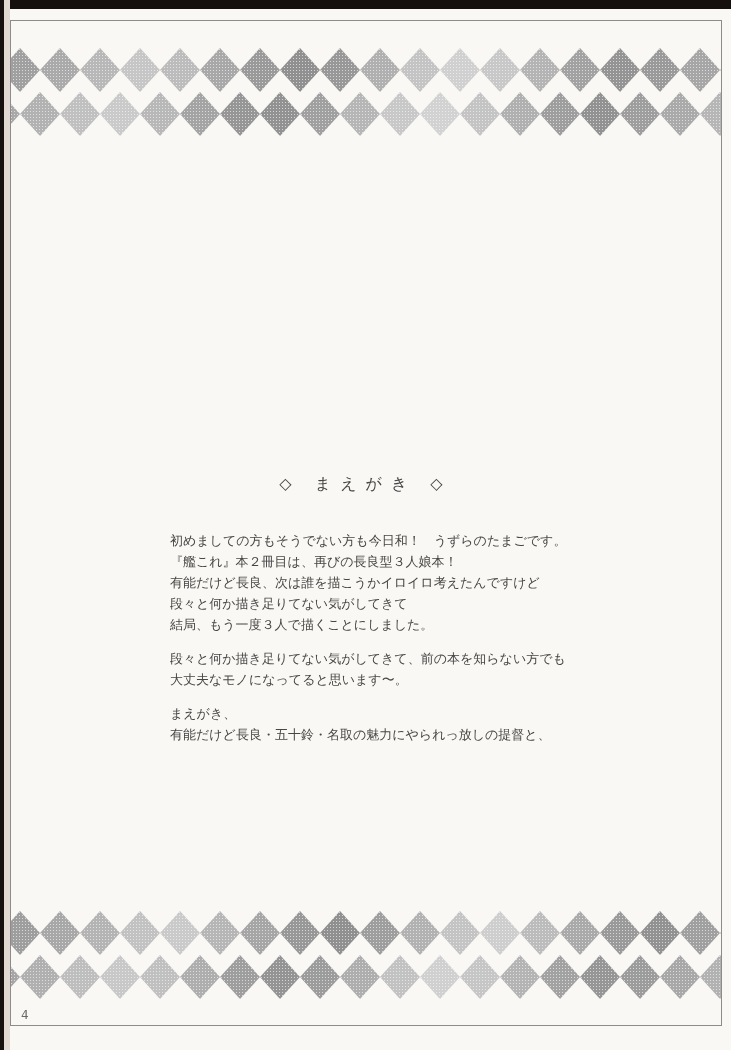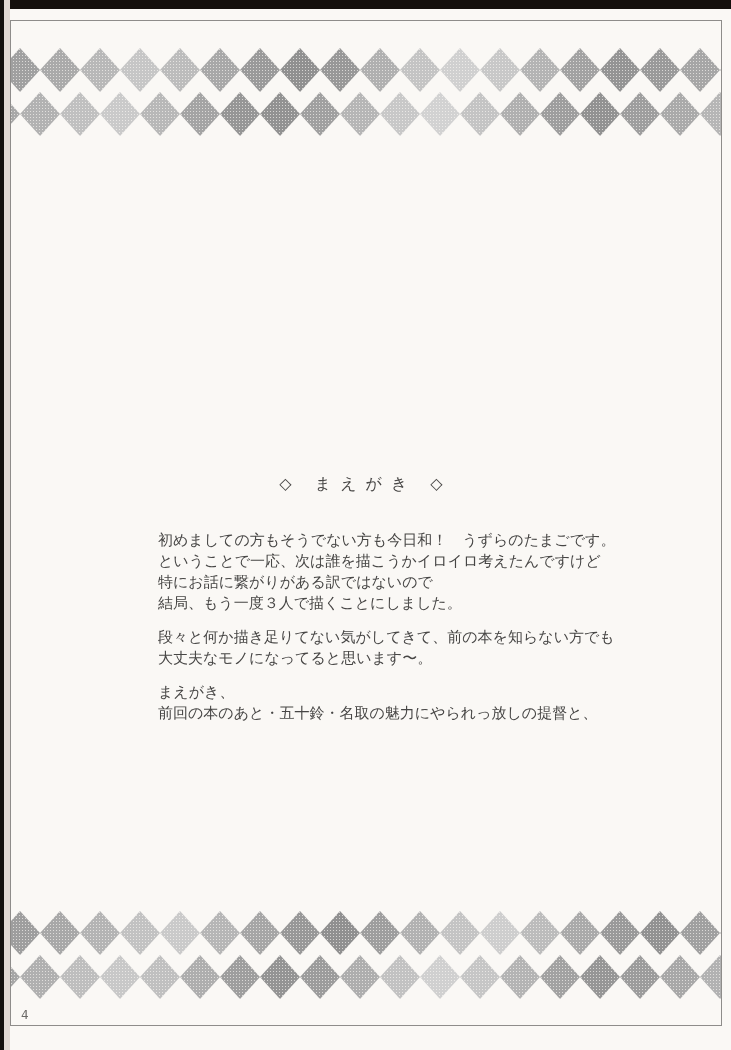--- a/index.html
+++ b/index.html
@@ -64,22 +64,22 @@
     left: 0; top: 474px;
     width: 731px;
     text-align: center;
     font-size: 16px;
     letter-spacing: 9px;
     color: var(--text-color, #474645);
     white-space: nowrap;
   }
   .body-text {
     position: absolute;
-    left: 158px; top: 530px;
-    font-size: 15px;
+    left: 170px; top: 530px;
+    font-size: 13px;
     line-height: 21px;
     color: var(--text-color, #474645);
   }
   .paragraph { margin: 0 0 13px 0; }
   .text-line { white-space: nowrap; }
   .page-number {
     position: absolute;
     left: 21px; top: 1008px;
     font-size: 12px;
     color: #6b6966;
@@ -173,28 +173,29 @@
       <div class="diamond" style="left: 609px; top: 44px; background-color: rgb(156, 156, 156);"></div>
       <div class="diamond" style="left: 649px; top: 44px; background-color: rgb(168, 168, 168);"></div>
       <div class="diamond" style="left: 689px; top: 44px; background-color: rgb(178, 178, 178);"></div>
     </div>
 
   <div class="title">◇ まえがき ◇</div>
 
   <div class="body-text">
       <div class="paragraph">
         <div class="text-line">初めましての方もそうでない方も今日和！　うずらのたまごです。</div>
-        <div class="text-line">ということで一応、次は誰を描こうかイロイロ考えたんですけど</div>
-        <div class="text-line">特にお話に繋がりがある訳ではないので</div>
+        <div class="text-line">『艦これ』本２冊目は、再びの長良型３人娘本！</div>
+        <div class="text-line">有能だけど長良、次は誰を描こうかイロイロ考えたんですけど</div>
+        <div class="text-line">段々と何か描き足りてない気がしてきて</div>
         <div class="text-line">結局、もう一度３人で描くことにしました。</div>
       </div>
       <div class="paragraph">
         <div class="text-line">段々と何か描き足りてない気がしてきて、前の本を知らない方でも</div>
         <div class="text-line">大丈夫なモノになってると思います〜。</div>
       </div>
       <div class="paragraph">
         <div class="text-line">まえがき、</div>
-        <div class="text-line">前回の本のあと・五十鈴・名取の魅力にやられっ放しの提督と、</div>
+        <div class="text-line">有能だけど長良・五十鈴・名取の魅力にやられっ放しの提督と、</div>
       </div>
     </div>
 
   <div class="page-number">4</div>
 </div>
 
 </body></html>

